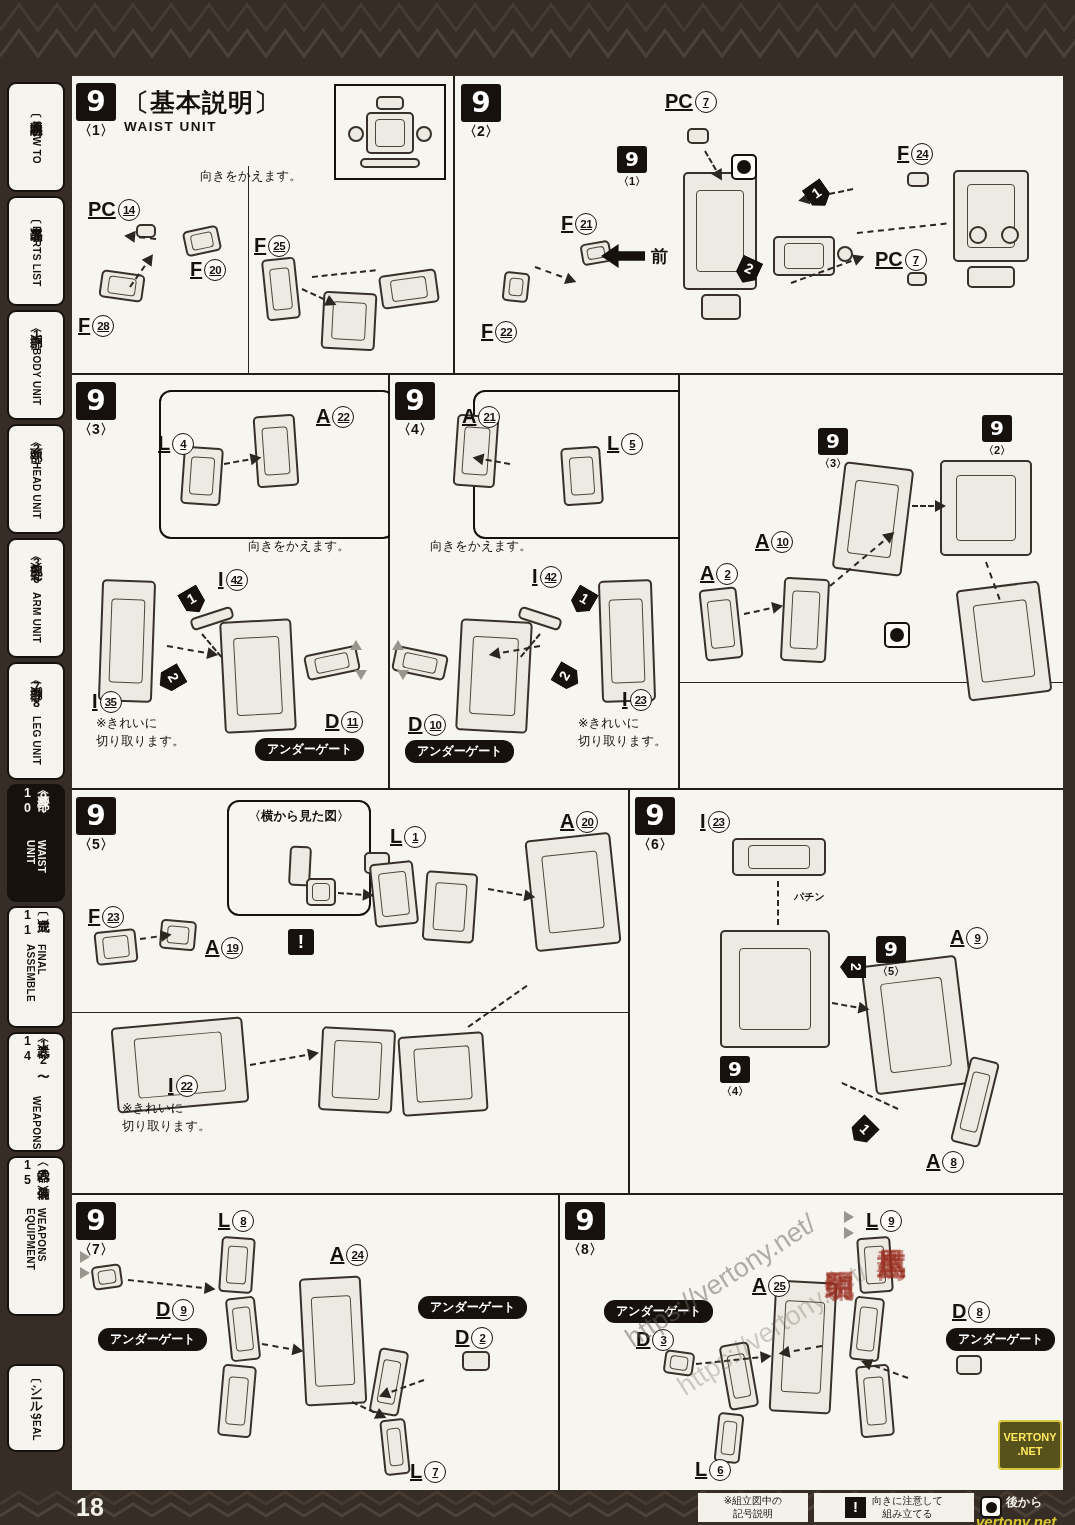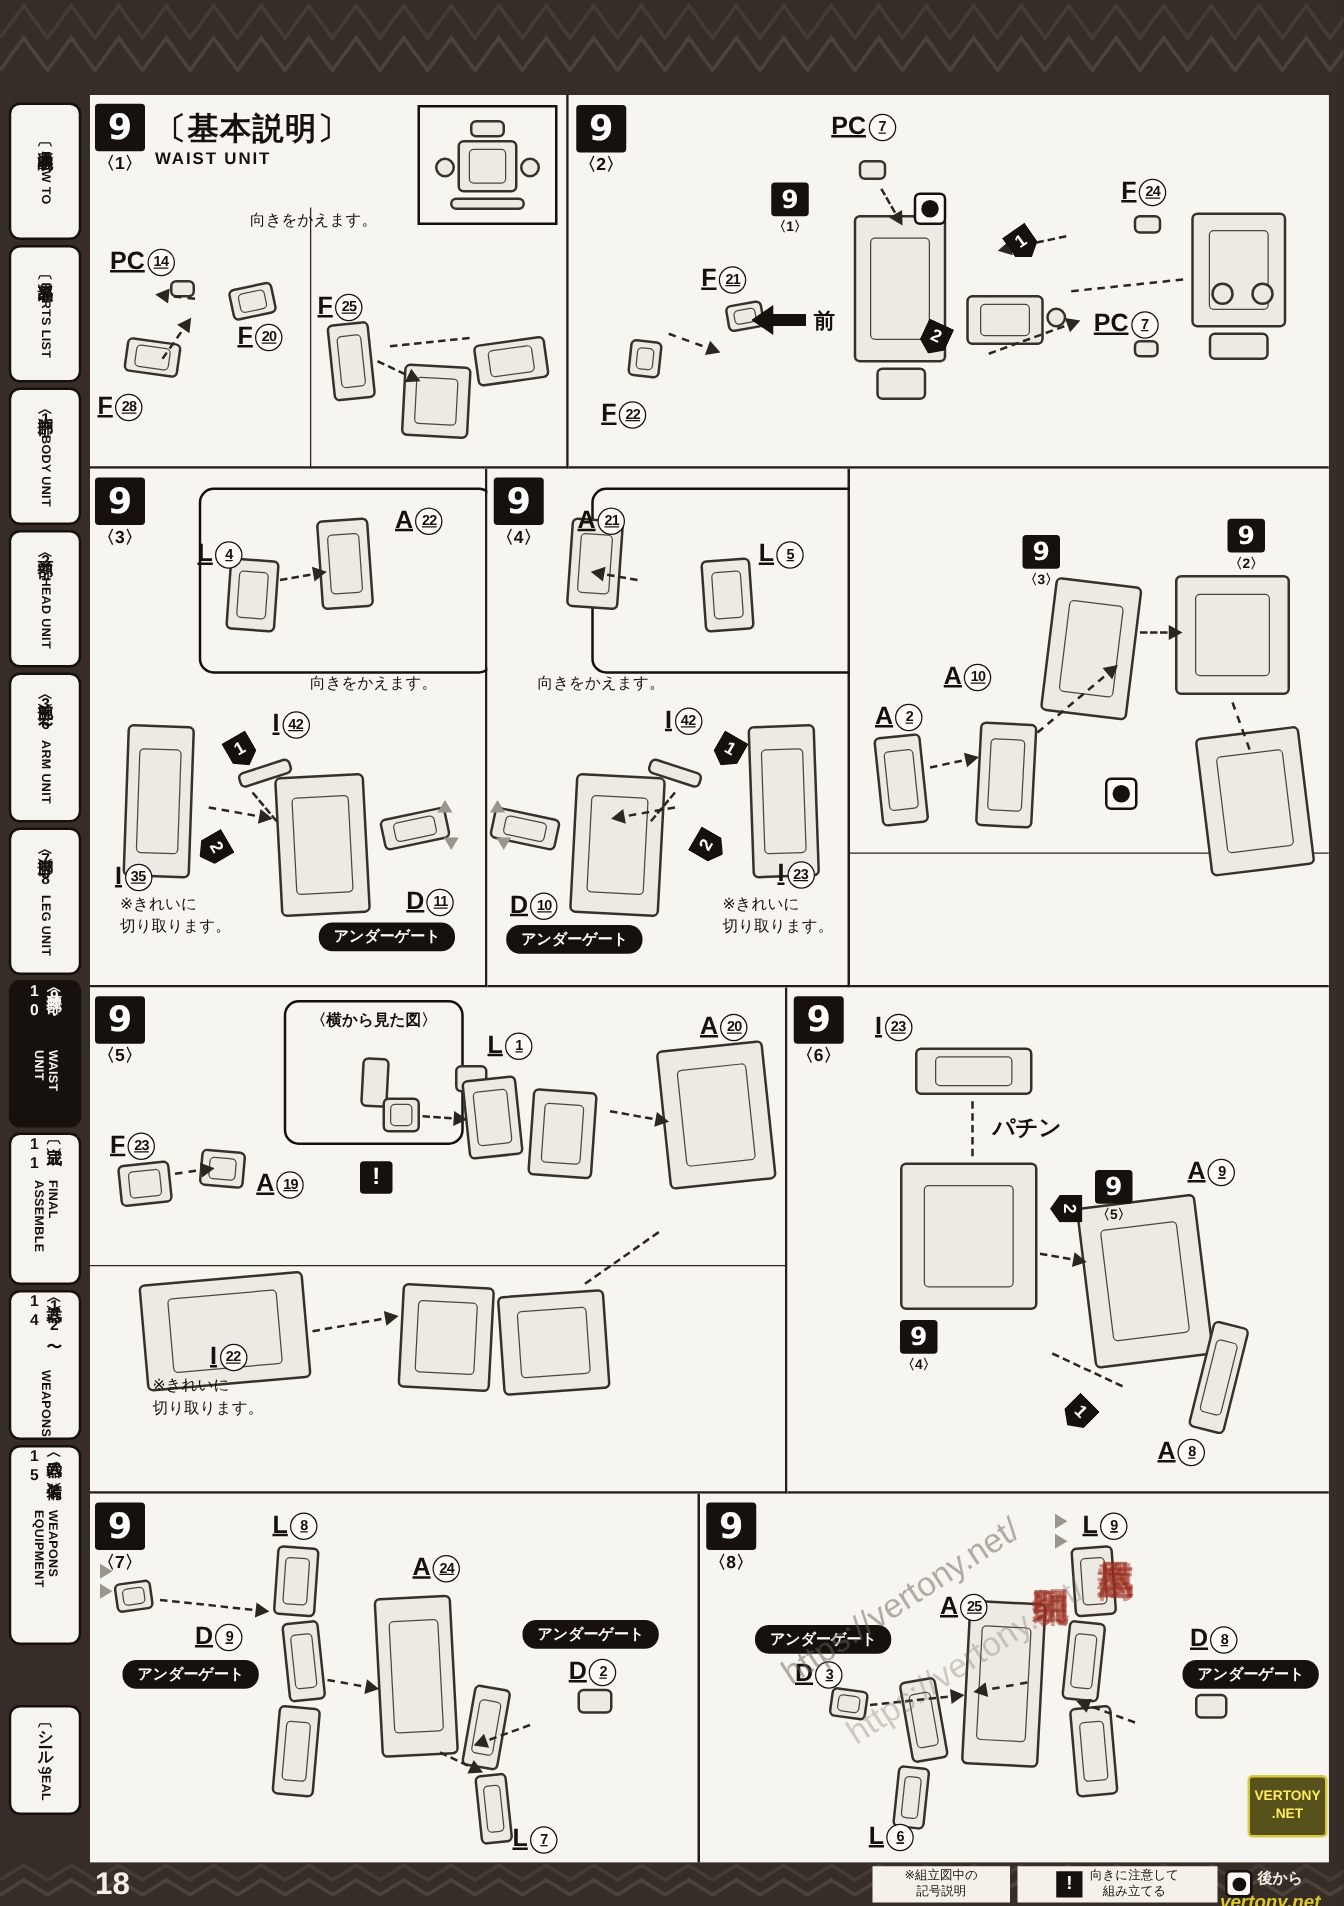--- a/index.html
+++ b/index.html
@@ -62,21 +62,21 @@
   .tri.r{border-left:10px solid #9b968d;border-top:6px solid transparent;border-bottom:6px solid transparent;}
   .tri.u{border-bottom:10px solid #9b968d;border-left:6px solid transparent;border-right:6px solid transparent;}
   .tri.d{border-top:10px solid #9b968d;border-left:6px solid transparent;border-right:6px solid transparent;}
 
   .front{position:absolute;display:flex;align-items:center;gap:6px;font-size:17px;font-weight:bold;z-index:3;}
   .front .fa{width:44px;height:24px;background:#16110d;clip-path:polygon(0 50%,40% 0,40% 30%,100% 30%,100% 70%,40% 70%,40% 100%);}
 
   .title-jp{font-size:25px;font-weight:bold;letter-spacing:1px;}
   .title-en{font-size:13.5px;font-weight:bold;letter-spacing:1.5px;}
   .sv-title{font-size:12.5px;font-weight:bold;text-align:center;margin-top:6px;}
-  .snap{position:absolute;font-size:18px;font-weight:bold;z-index:3;}
+  .snap{position:absolute;font-size:10px;font-weight:bold;z-index:3;}
 
   .wm-url{position:absolute;font-size:27px;color:rgba(105,98,90,.5);transform:rotate(-33deg);transform-origin:0 0;white-space:nowrap;font-weight:500;z-index:6;}
   .wm-stamp{position:absolute;writing-mode:vertical-rl;text-orientation:upright;font-size:29px;font-weight:bold;color:rgba(152,44,30,.45);filter:blur(.4px);z-index:6;}
   .logo{position:absolute;width:64px;height:50px;background:#57511c;border:2px solid #d8c63f;border-radius:4px;display:flex;flex-direction:column;align-items:center;justify-content:center;z-index:7;box-sizing:border-box;}
   .logo div{color:#ffe95e;font-size:11px;font-weight:bold;line-height:1.25;}
   .site{position:absolute;color:#ddc92f;font-size:15px;font-weight:bold;font-style:italic;z-index:9;}
 
   .footer{position:absolute;left:0;top:1490px;width:1075px;height:35px;background:#362d26;}
   .fnum{position:absolute;color:#f2efe8;font-size:25px;font-weight:bold;z-index:8;}
   .lg-box{position:absolute;background:#f4f1ea;color:#16110d;display:flex;align-items:center;justify-content:center;gap:6px;font-size:10px;line-height:1.25;text-align:center;height:29px;box-sizing:border-box;padding:2px 6px;z-index:8;}

